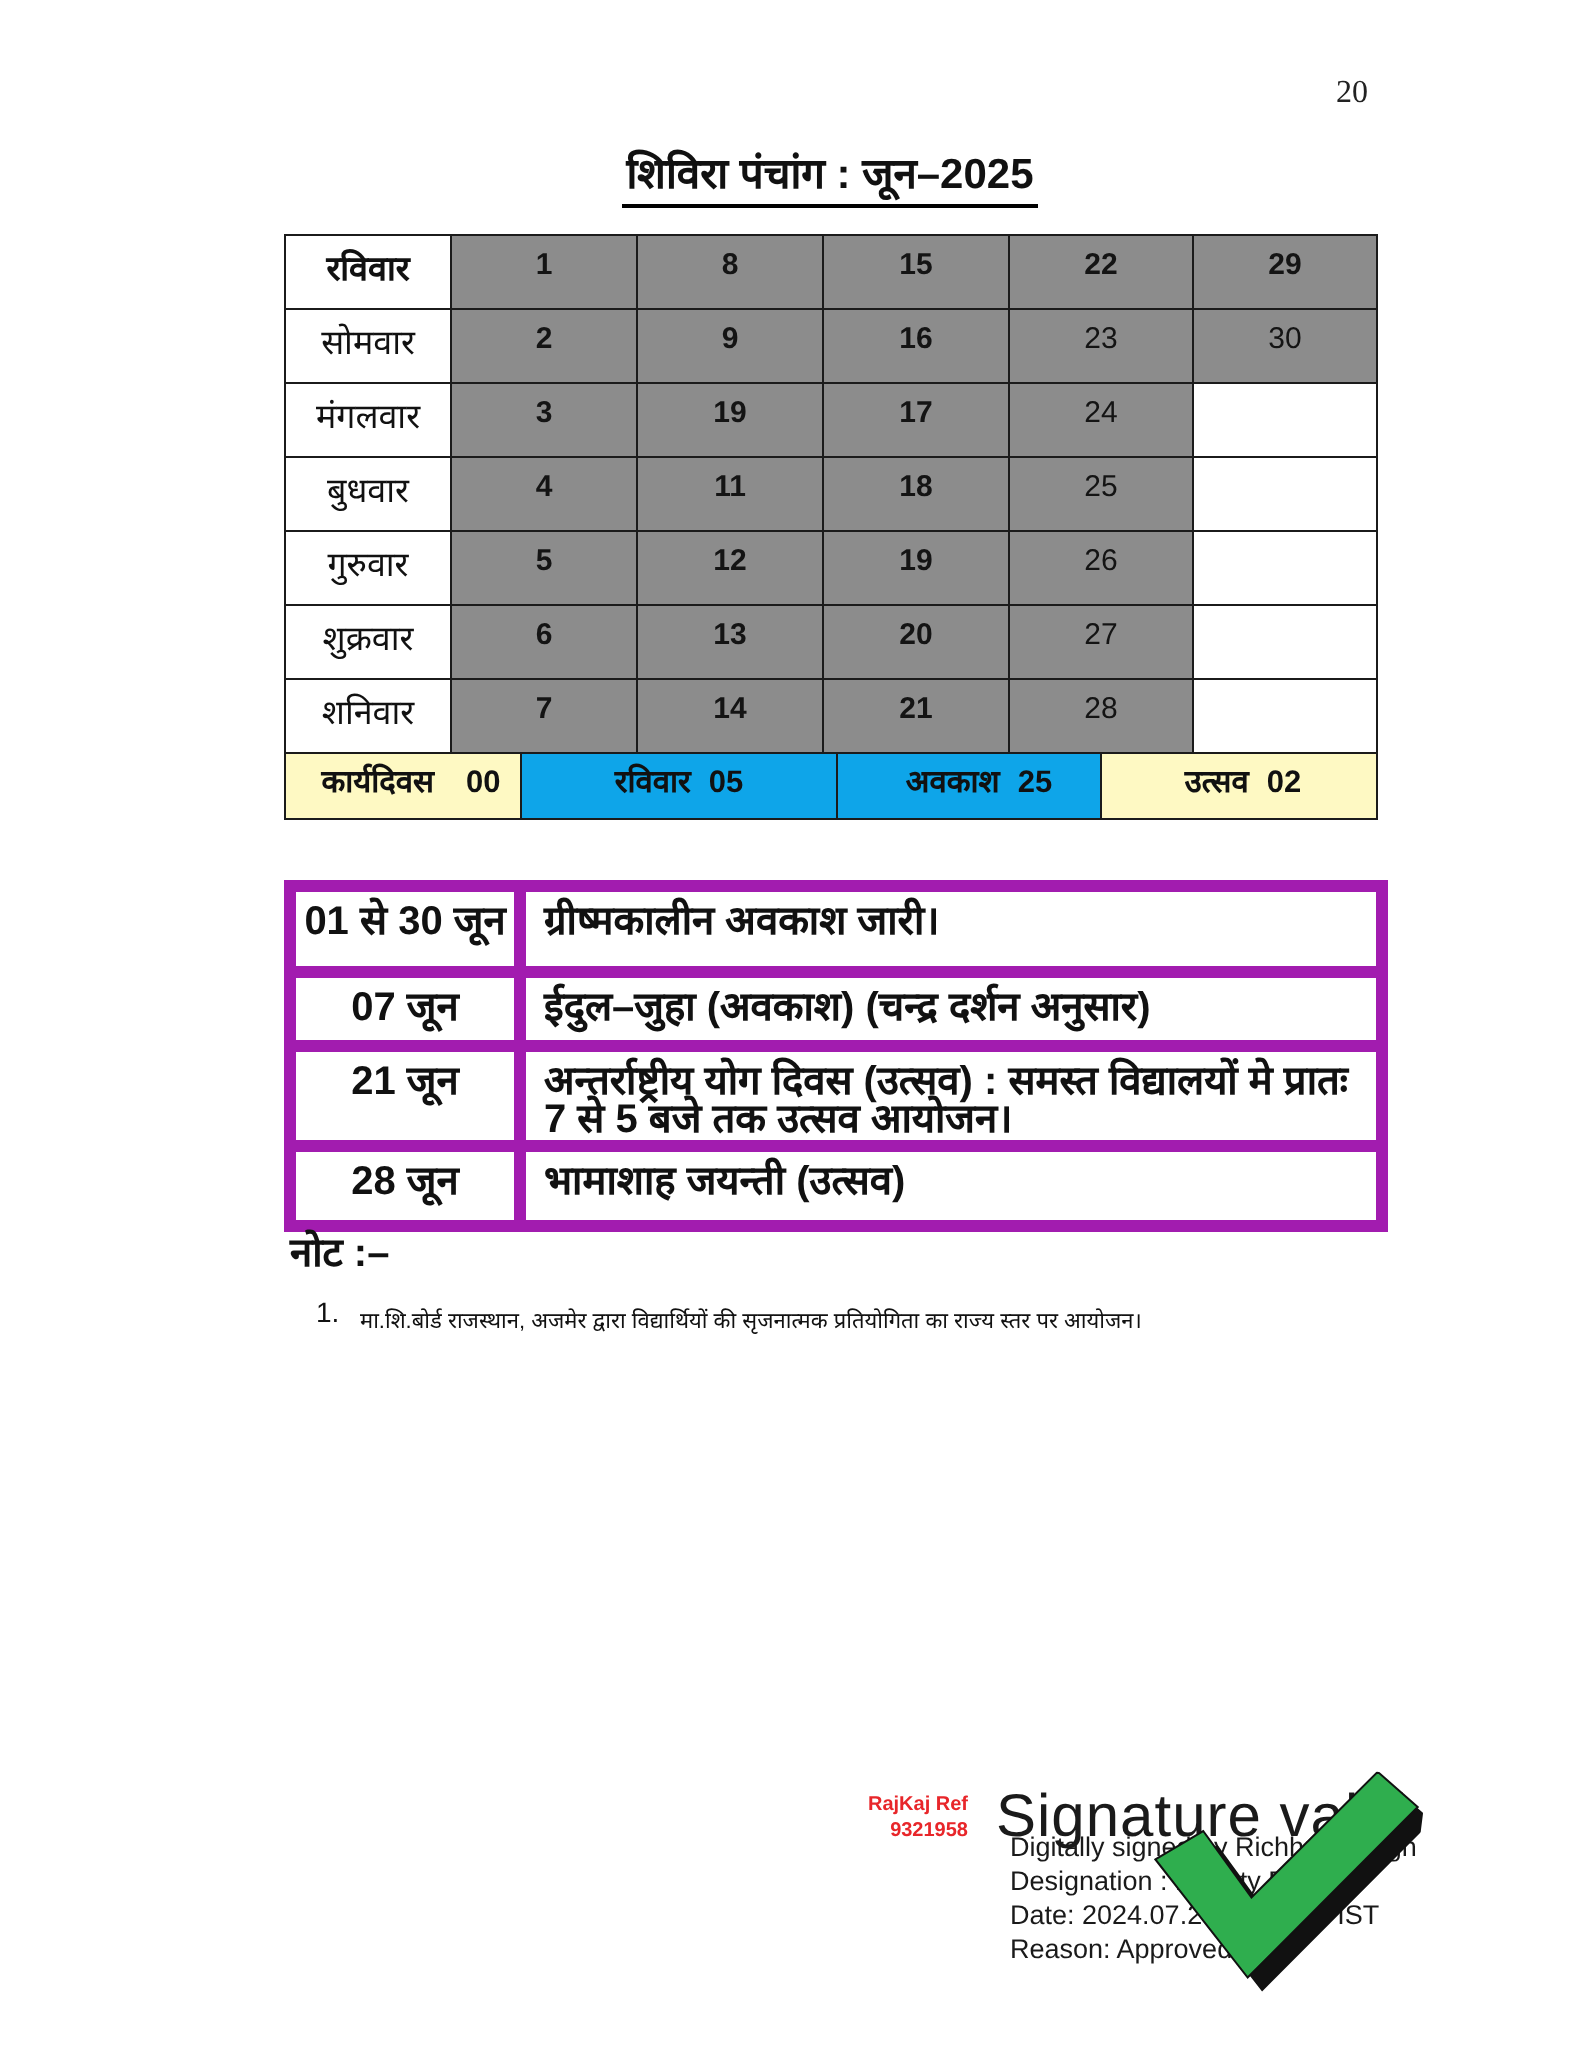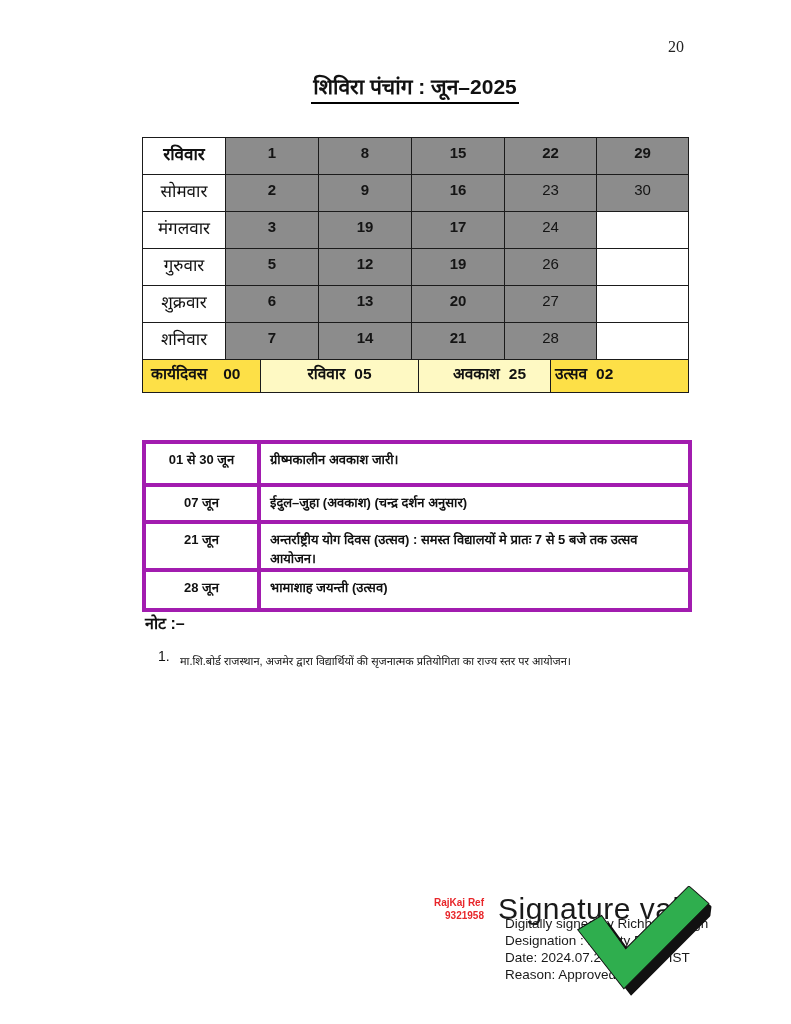--- a/index.html
+++ b/index.html
@@ -15,60 +15,60 @@
     font-size:16px; color:#222;
   }
   .title-wrap {
     position:absolute; top:72px; left:142px; width:546px; text-align:center;
   }
   .title-text {
     display:inline-block; font-size:21px; font-weight:bold;
     border-bottom:2px solid #000000; padding:0 2px 2px 2px;
   }
   
-  .cal-wrap { position:absolute; left:142px; top:117px; width:546px;margin-top:20px; }
+  .cal-wrap { position:absolute; left:142px; top:117px; width:546px; }
   table { border-collapse:collapse; table-layout:fixed; }
   .cal-table { width:546px; }
   .cal-table td {
     border:1px solid #1b1b1b; height:37px;
     text-align:center; vertical-align:middle; overflow:hidden;
   }
   td.day  { background:#ffffff; font-size:17px; padding-bottom:5px; }
   td.dayb { font-weight:bold; }
   td.g    { background:#8c8c8c; font-size:15px; color:#141414; padding-bottom:7px; }
   td.b    { font-weight:bold; }
   td.n    { font-weight:normal; }
   td.empty{ background:#ffffff; }
   .sum-table { width:546px; margin-top:-1px; }
   .sum-table td {
     border:1px solid #1b1b1b; height:33px; font-size:15.5px; font-weight:bold;
     vertical-align:middle; padding-bottom:6px; white-space:nowrap; overflow:hidden;
   }
-  .sum-table td.white { background:#fde047; }
-  .sum-table td.gray  { background:#fef9c3;text-align:center; }
+  .sum-table td.white { background:#fef9c3;text-align:center; }
+  .sum-table td.gray  { background:#0ea5e9;text-align:center; }
   .sum-lab { margin-right:9px; }
   .sum-lab.wide { margin-right:16px; }
   .pl8  { padding-left:8px;  text-align:left; }
   .pl10 { padding-left:10px; text-align:left; }
   .pl12 { padding-left:4px; text-align:left; }
   .ctr  { text-align:center; }
   
   .ev-table { position:absolute; left:142px; top:440px; width:546px; }
   .ev-table td {
-    border:4px solid #a21caf; vertical-align:top; font-weight:bold;
-    font-size:13px; line-height:19px; padding-top:6px;
+    border:6px solid #a21caf; vertical-align:top; font-weight:bold;
+    font-size:20px; line-height:19px; padding-top:6px;
   }
   .ev-date { width:115px; text-align:center; white-space:nowrap; }
   .ev-desc { width:431px; padding-left:9px; padding-right:6px; text-align:left; }
   .ev-r1 td { height:43px; }
   .ev-r2 td { height:37px; }
   .ev-r3 td { height:41px; }
   .ev-r4 td { height:40px; }
   
-  .note-heading { position:absolute; left:145px; top:612px; font-size:16px; font-weight:bold; }
+  .note-heading { position:absolute; left:145px; top:612px; font-size:20px; font-weight:bold; }
   .note-item { position:absolute; left:158px; top:646px; width:532px; display:flex; }
   .note-num  { width:22px; flex:0 0 22px; font-size:14px; padding-top:2px; }
   .note-text { font-size:11px; line-height:30px; }
   
   .sig-ref {
     position:absolute; left:402px; top:896px; width:82px; text-align:right;
     color:#e8262a; font-size:10px; line-height:13px; font-weight:bold;
   }
   .sig-valid {
     position:absolute; left:498px; top:892px;
@@ -121,20 +121,28 @@
     </tr>
     <tr>
       <td class="day">मंगलवार</td>
       <td class="g b">3</td>
       <td class="g b">19</td>
       <td class="g b">17</td>
       <td class="g n">24</td>
       <td class="empty"></td>
     </tr>
     <tr>
+      <td class="day">बुधवार</td>
+      <td class="g b">4</td>
+      <td class="g b">11</td>
+      <td class="g b">18</td>
+      <td class="g n">25</td>
+      <td class="empty"></td>
+    </tr>
+    <tr>
       <td class="day">गुरुवार</td>
       <td class="g b">5</td>
       <td class="g b">12</td>
       <td class="g b">19</td>
       <td class="g n">26</td>
       <td class="empty"></td>
     </tr>
     <tr>
       <td class="day">शुक्रवार</td>
       <td class="g b">6</td>

